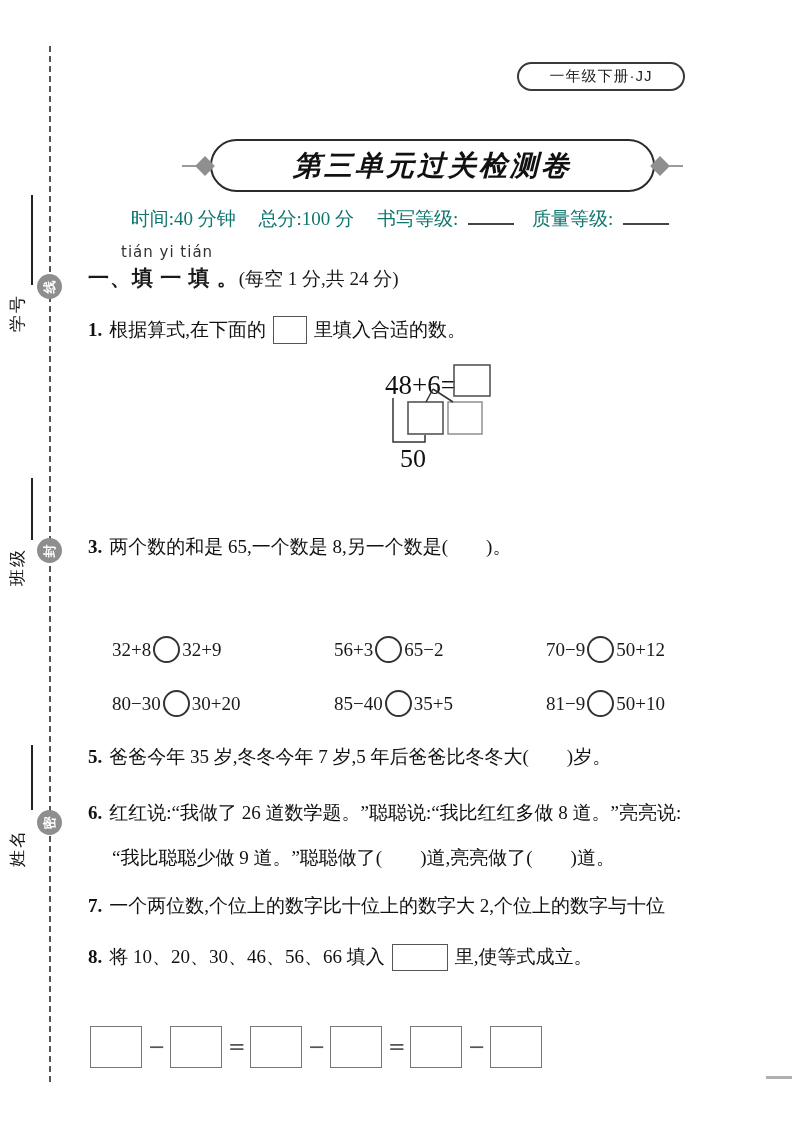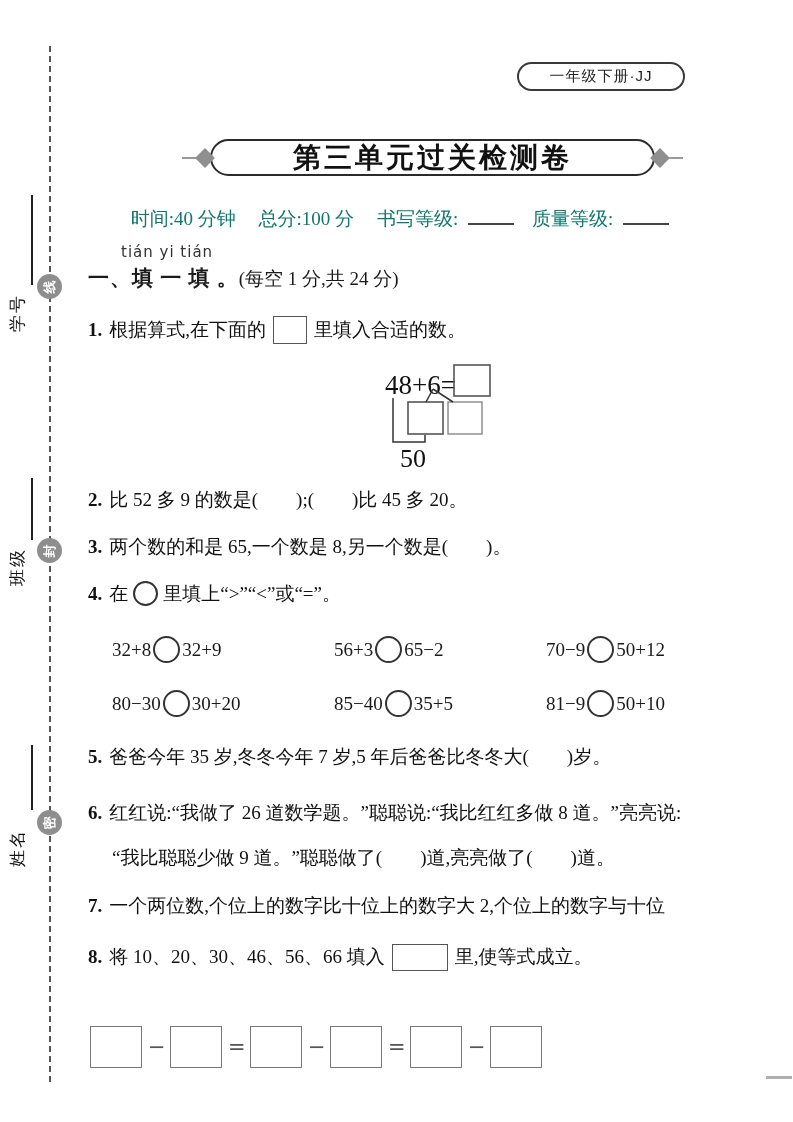--- a/index.html
+++ b/index.html
@@ -34,23 +34,23 @@
   .sc-1 { top:274px; } .sc-2 { top:538px; } .sc-3 { top:810px; }
 
   
   .edition-badge {
     position:absolute; left:517px; top:62px; width:168px; height:29px;
     border:2px solid #3a3a3a; border-radius:15px;
     display:flex; align-items:center; justify-content:center;
     font-family:"Liberation Sans", sans-serif; font-size:15px; letter-spacing:1px; color:#222;
   }
   .title-banner {
-    position:absolute; left:210px; top:139px; width:445px; height:37px;
+    position:absolute; left:210px; top:139px; width:445px; height:53px;
     border:2px solid #2b2b2b; border-radius:27px;
-    display:flex; align-items:center; justify-content:center;
+    display:flex; align-items:center; justify-content:center;font-style:italic;
   }
   .title-banner .title {
     font-size:28px; font-weight:bold; letter-spacing:3px; color:#111;
   }
   .diamond {
     position:absolute; top:50%; width:14px; height:14px; background:#8f8f8f;
     transform:translateY(-50%) rotate(45deg);
   }
   .diamond.left { left:-14px; } .diamond.right { right:-14px; }
   .banner-tail {
@@ -179,31 +179,25 @@
     <text x="55" y="38" font-size="27" font-family="Liberation Serif, serif" fill="#111">48+6=</text>
     <rect x="124" y="9" width="36" height="31" fill="none" stroke="#555" stroke-width="1.6"></rect>
     <rect x="78" y="46" width="35" height="32" fill="none" stroke="#555" stroke-width="1.6"></rect>
     <rect x="118" y="46" width="34" height="32" fill="none" stroke="#888" stroke-width="1.4"></rect>
     <line x1="103" y1="33" x2="96" y2="46" stroke="#333" stroke-width="1.5"></line>
     <line x1="103" y1="33" x2="123" y2="46" stroke="#333" stroke-width="1.5"></line>
     <polyline points="63,42 63,86 95,86 95,79" fill="none" stroke="#333" stroke-width="1.5"></polyline>
     <text x="70" y="111" font-size="26" font-family="Liberation Serif, serif" fill="#111">50</text>
   </svg>
 
-  <div class="qline q2">
-    <span class="qnum">2.</span><span>比 52 多 9 的数是(　　);(　　)比 45 多 20。</span>
-  </div>
 
   <div class="qline q3">
     <span class="qnum">3.</span><span>两个数的和是 65,一个数是 8,另一个数是(　　)。</span>
   </div>
 
-  <div class="qline q4">
-    <span class="qnum">4.</span><span>在</span><span class="inline-circle"></span><span>里填上“&gt;”“&lt;”或“=”。</span>
-  </div>
 
   <div class="compare-grid">
     <div class="compare-item"><span>32+8</span><span class="circle"></span><span>32+9</span></div>
     <div class="compare-item"><span>56+3</span><span class="circle"></span><span>65−2</span></div>
     <div class="compare-item"><span>70−9</span><span class="circle"></span><span>50+12</span></div>
     <div class="compare-item"><span>80−30</span><span class="circle"></span><span>30+20</span></div>
     <div class="compare-item"><span>85−40</span><span class="circle"></span><span>35+5</span></div>
     <div class="compare-item"><span>81−9</span><span class="circle"></span><span>50+10</span></div>
   </div>
 

